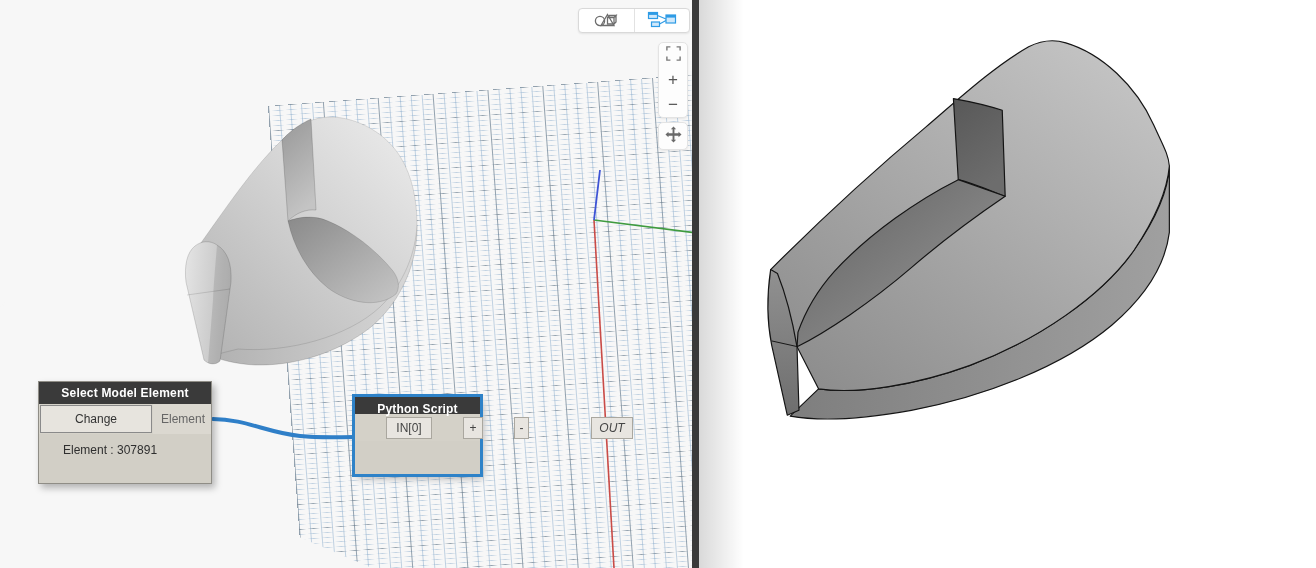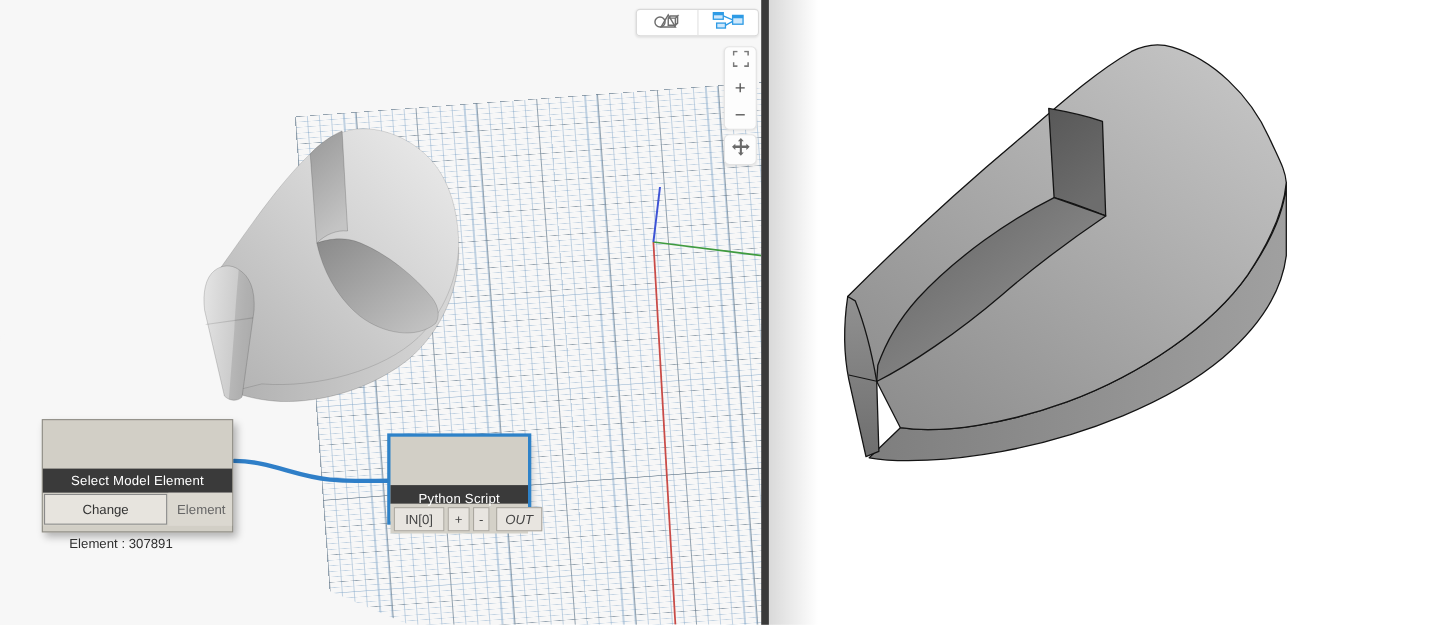--- a/index.html
+++ b/index.html
@@ -24,37 +24,37 @@
     background:linear-gradient(178deg, rgba(247,247,247,0.95) 1%, rgba(247,247,247,0) 15%),
                linear-gradient(125deg, rgba(247,247,247,0.85) 0%, rgba(247,247,247,0) 20%);}
 
   .axes-svg{position:absolute;left:0;top:0;z-index:2;pointer-events:none;}
   .model-left-svg{position:absolute;left:170px;top:95px;z-index:3;}
   .wire-svg{position:absolute;left:0;top:0;z-index:4;}
 
   
   .dyn-node{position:absolute;z-index:5;box-shadow:3px 4px 7px rgba(0,0,0,0.28);
     background:#d2cfc6;border:1px solid #8f8d86;}
-  .dyn-node .hdr{background:#3a3a3a;color:#fff;font-size:12px;font-weight:normal;
-    text-align:center;line-height:22px;height:22px;letter-spacing:.2px;margin-top:44px;}
+  .dyn-node .hdr{background:#3a3a3a;color:#fff;font-size:12px;font-weight:bold;
+    text-align:center;line-height:22px;height:22px;letter-spacing:.2px;}
   .node-select{left:38px;top:381px;width:174px;height:103px;}
   .node-select .ports{display:flex;height:30px;background:#d6d3ca;align-items:stretch;}
   .btn-change{flex:0 0 112px;margin:1px;background:#e7e4de;border:1px solid #8a8a8a;
     font-size:12px;color:#333;display:flex;align-items:center;justify-content:center;cursor:pointer;}
   .port-element{flex:1;display:flex;align-items:center;justify-content:flex-end;
     padding-right:6px;font-size:12px;color:#666;background:#dbd8d0;}
   .node-select .body{padding:9px 24px;font-size:12px;color:#2f2f2f;}
 
   .node-python{left:355px;top:397px;width:125px;height:77px;border:none;
     box-shadow:0 0 0 3px #2e82c8, 3px 4px 8px rgba(0,0,0,0.30);}
   .node-python .hdr{height:17px;line-height:24px;}
   .node-python .ports{display:flex;height:27px;background:#d4d1c8;align-items:center;
     padding:2px 3px;gap:3px;}
   .pport{background:#e8e5e0;border:1px solid #aaa79f;height:22px;display:flex;
-    align-items:center;justify-content:center;font-size:12px;color:#444;}
+    align-items:center;justify-content:center;font-size:12px;color:#444;margin-left:28px;}
   .p-in{flex:0 0 46px;}
   .p-plus{flex:0 0 20px;cursor:pointer;}
   .p-minus{flex:0 0 15px;cursor:pointer;}
   .p-spacer{flex:1 1 auto;background:transparent;border:none;}
   .p-out{flex:0 0 42px;font-style:italic;}
 
   
   .vp-toolbar{position:absolute;left:578px;top:8px;width:112px;height:25px;z-index:6;
     background:#ffffff;border:1px solid #d9d9d9;border-radius:4px;display:flex;
     box-shadow:0 1px 2px rgba(0,0,0,0.08);}

